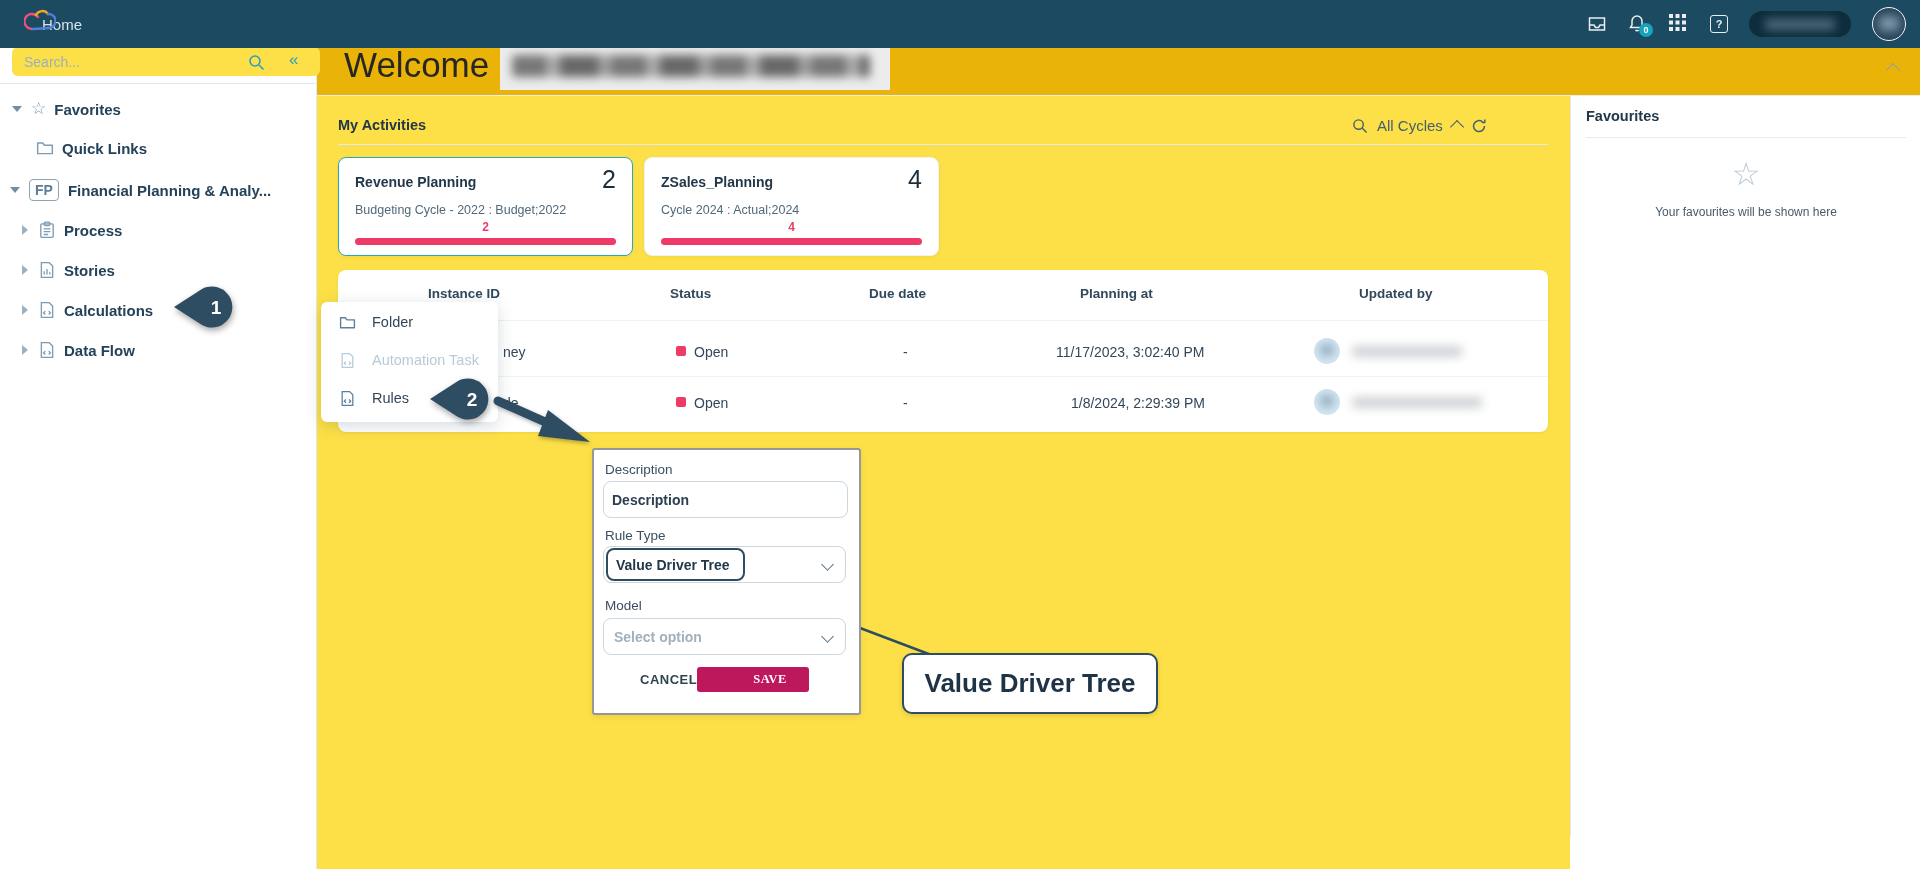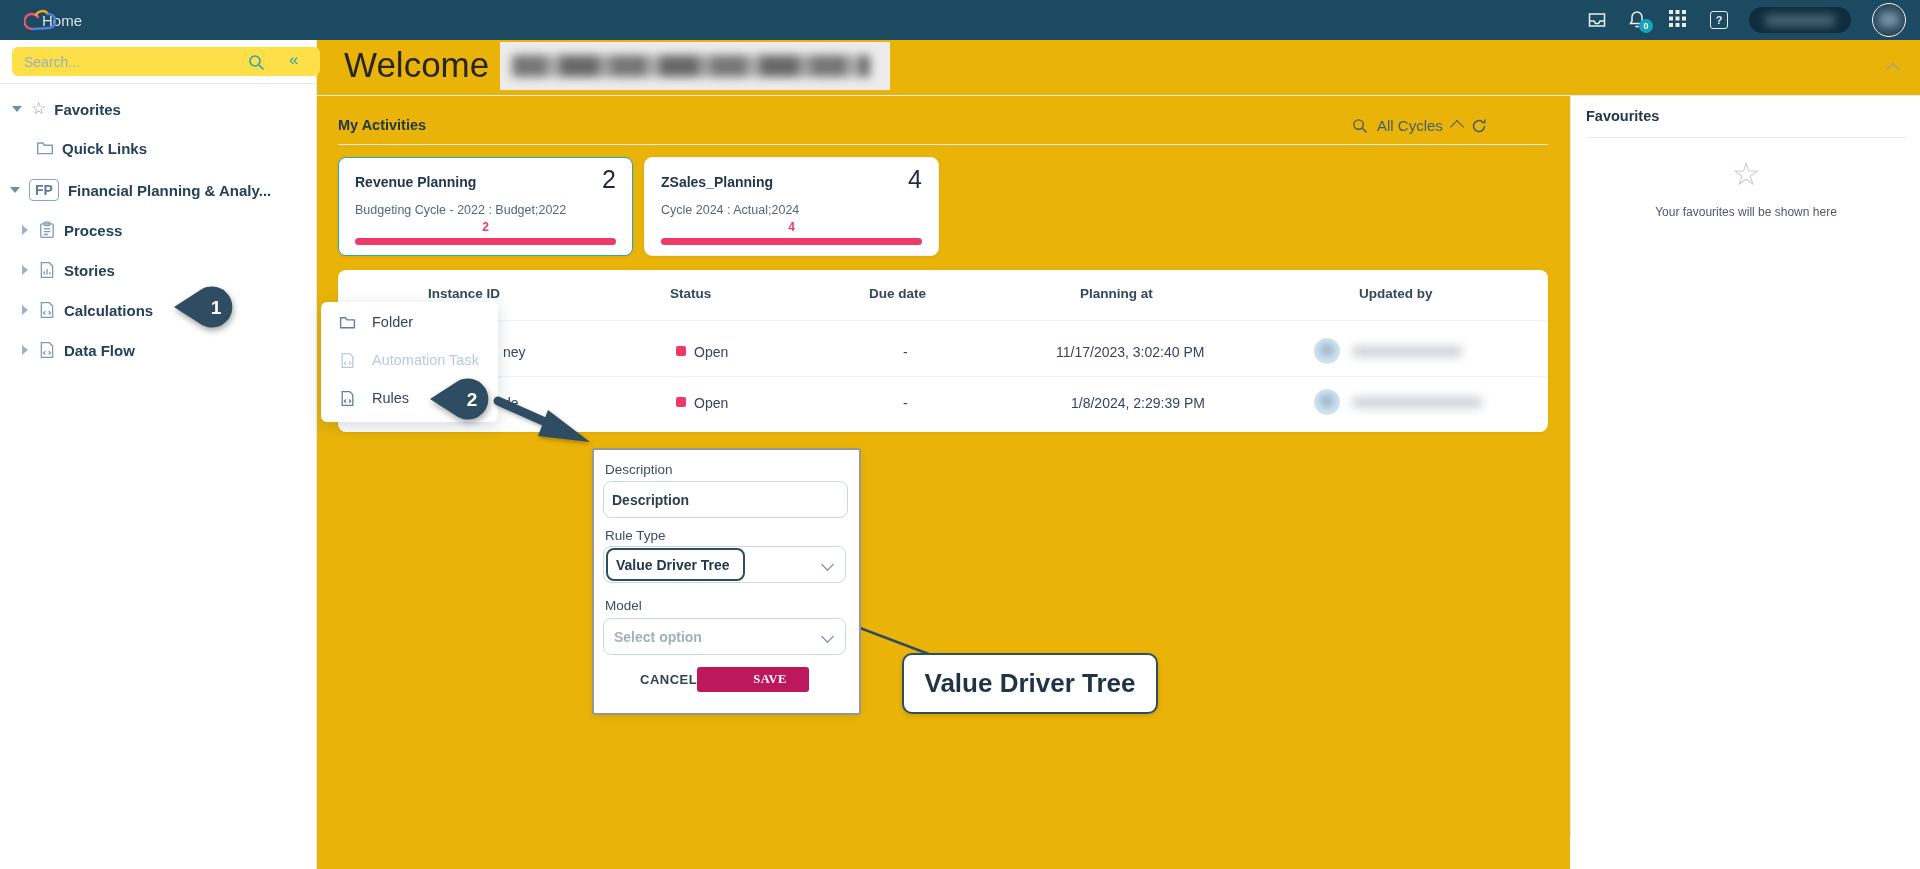--- a/index.html
+++ b/index.html
@@ -1,20 +1,20 @@
 <!DOCTYPE html>
 <html><head>
 <meta charset="utf-8">
 <style>
   html,body{margin:0;padding:0;background:#ffffff;}
   #stage{position:relative;width:1920px;height:869px;overflow:hidden;
          font-family:"Liberation Sans", sans-serif;color:#33475a;background:#fff;}
   .abs{position:absolute;}
   
-  .topbar{left:0;top:0;width:1920px;height:40px;background:#1c4a61;display:flex;align-items:center;z-index:50;}
+  .topbar{left:0;top:0;width:1920px;height:48px;background:#1c4a61;display:flex;align-items:center;z-index:50;}
   .topbar-title{color:#d9e3ea;font-size:15px;margin-left:26px;}
   .tb-right{margin-left:auto;display:flex;align-items:center;gap:21px;margin-right:14px;}
   .tb-ic{width:20px;height:20px;position:relative;color:#e8eef2;}
   .badge{position:absolute;left:11px;top:9px;width:14px;height:14px;border-radius:50%;
          background:#14a5ba;color:#fff;font-size:9px;font-weight:bold;display:flex;align-items:center;justify-content:center;}
   .tenant-pill{width:102px;height:26px;border-radius:14px;background:#0e2d3d;position:relative;overflow:hidden;}
   .avatar{width:32px;height:32px;border-radius:50%;border:1.5px solid #f2f5f7;background:#28465a;position:relative;overflow:hidden;}
   .redact{filter:blur(5px);border-radius:3px;}
   
   .sidebar{left:0;top:40px;width:316px;height:829px;background:#fff;border-right:1px solid #e3e9ee;z-index:5;}
@@ -30,21 +30,21 @@
                border-left:6px solid #9ab2c4;margin-right:10px;flex:0 0 auto;}
   .t-ic{width:18px;height:18px;margin-right:8px;flex:0 0 auto;color:#7d9cb5;}
   .fp-badge{border:1px solid #8aa5b8;border-radius:4px;color:#5f7d93;font-size:14px;font-weight:600;
             padding:2px 5px;margin-right:9px;flex:0 0 auto;}
   .star-glyph{font-size:17px;color:#7d9cb5;margin-right:8px;line-height:18px;}
   
   .welcome-strip{left:316px;top:40px;width:1604px;height:55px;background:#eab308;border-bottom:1px solid #e8ecef;z-index:4;}
   .welcome-title{position:absolute;left:28px;top:5px;font-size:35px;font-weight:500;color:#262626;}
   .chev-up{width:9px;height:9px;border-left:1.6px solid #90a0ac;border-top:1.6px solid #90a0ac;transform:rotate(45deg);}
   
-  .main-col{left:316px;top:95px;width:1254px;height:774px;background:#eab308;z-index:2;}
+  .main-col{left:316px;top:95px;width:1254px;height:774px;background:#fde047;z-index:2;}
   .sec-title{font-size:14.5px;font-weight:600;color:#22384a;}
   .cycles{display:flex;align-items:center;gap:9px;color:#44606f;font-size:15px;cursor:pointer;}
   .hr{position:absolute;height:1px;background:#e7ebef;}
   .card{position:absolute;top:62px;height:97px;background:#fff;border-radius:8px;box-shadow:0 1px 4px rgba(20,40,60,.06);}
   .card.sel{border:1.5px solid #28a8bb;}
   .card.plain{border:1px solid #f0f2f4;}
   .card-title{position:absolute;left:16px;top:16px;font-size:14px;font-weight:700;color:#22384a;}
   .card-count{position:absolute;right:16px;top:7px;font-size:25px;color:#1d2c39;}
   .card-sub{position:absolute;left:16px;top:45px;font-size:12.5px;color:#51697a;}
   .card-pcount{position:absolute;left:0;right:0;top:62px;text-align:center;font-size:12px;font-weight:600;color:#ee3a66;}

